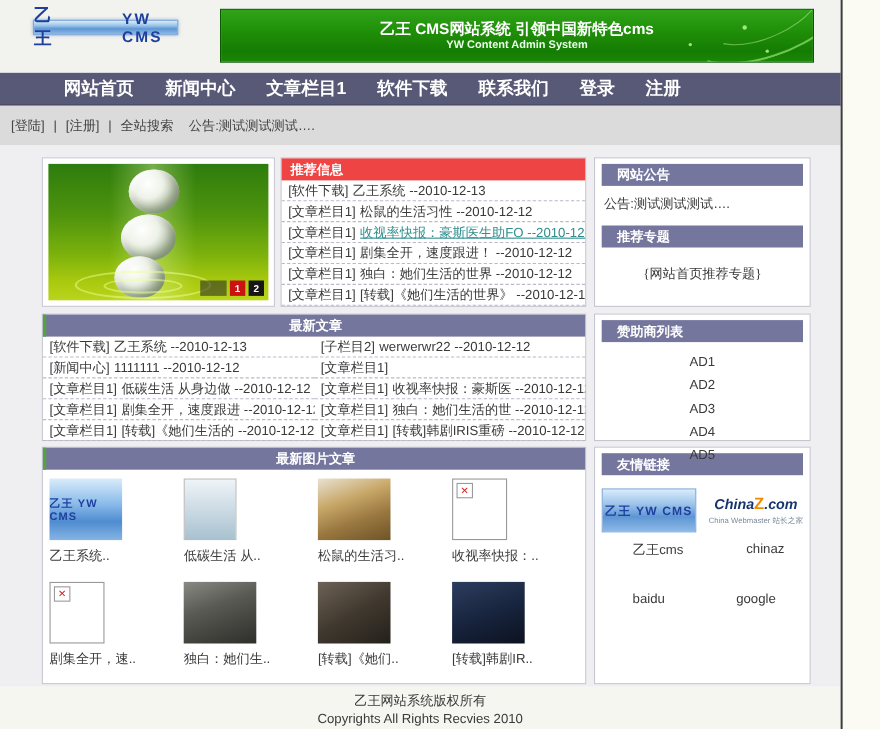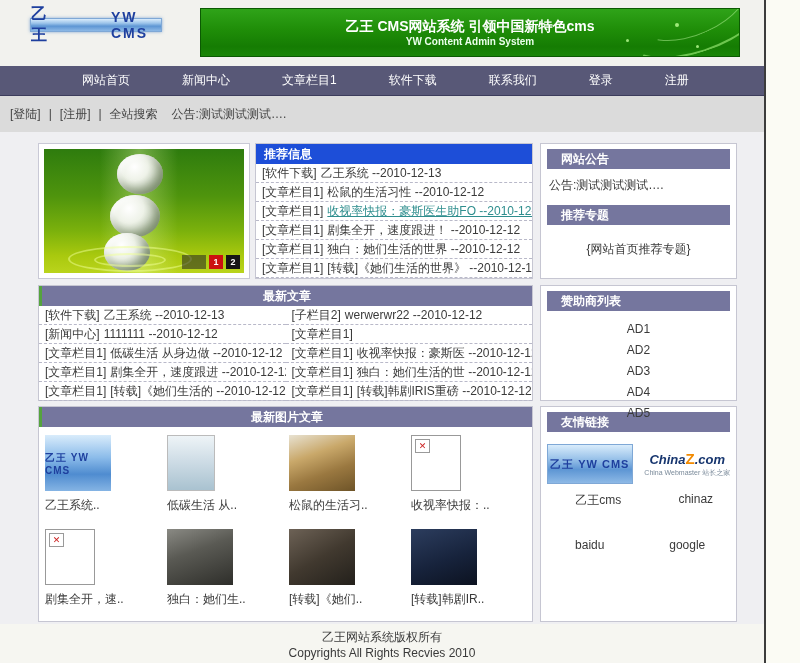--- a/index.html
+++ b/index.html
@@ -28,37 +28,37 @@
     transform:rotate(-18deg); border-top-color:transparent; border-left-color:transparent; }
   .banner .swoosh2 { position:absolute; right:-14px; top:-38px; width:120px; height:64px;
     border:1px solid rgba(200,255,170,.45); border-radius:50%;
     transform:rotate(-24deg); border-top-color:transparent; border-left-color:transparent; }
   .banner .dot { position:absolute; width:4px; height:4px; border-radius:50%;
     background:rgba(190,255,150,.8); }
 
   
   .nav { height:30px; background:#585877; border-bottom:1px solid #3c3c5c;
     display:flex; align-items:center; padding-left:58px; gap:28px; }
-  .nav-item { color:#fff; font-size:12px; font-weight:normal; text-decoration:none; cursor:pointer; white-space:nowrap;margin-left:24px; }
+  .nav-item { color:#fff; font-size:16px; font-weight:bold; text-decoration:none; cursor:pointer; white-space:nowrap; }
 
   
   .topbar { height:36px; background:#dbdbdb; display:flex; align-items:center;
     padding-left:10px; gap:8px; font-size:12px; color:#444; }
   .topbar a { color:#444; text-decoration:none; cursor:pointer; }
   .topbar .notice { margin-left:6px; }
 
   
   .main { display:flex; gap:7px; padding:11px 0 0 38px; height:492px; background:#efeff2; }
   .col-left { width:495px; }
   .col-side { width:197px; }
   .box { background:#fff; border:1px solid #c6c6d2; }
 
   .panel-header { height:20px; line-height:20px; font-size:12px; font-weight:bold; color:#fff; }
   .ph-dark { background:#75769e; text-align:center; border-left:3px solid #55a33e; }
-  .ph-light { background:#1d4ed8; text-align:left; padding-left:8px; }
+  .ph-light { background:#ef4444; text-align:left; padding-left:8px; }
   .ph-side { background:#75769e; text-align:left; padding-left:14px; margin:5px 6px 0 6px; }
 
   .row-top { display:flex; gap:5px; }
 
   
   .slider-box { width:212px; height:136px; padding:5px; background:#fff; border:1px solid #c9c9d6; }
   .slider-img { position:relative; width:100%; height:100%; overflow:hidden;
     background:linear-gradient(180deg,#2e7c0e 0%,#4f940d 38%,#7bb10c 66%,#a9c90e 86%,#bad41c 100%); }
   .beam { position:absolute; left:56px; top:0; width:78px; height:100%;
     background:linear-gradient(90deg,rgba(255,255,200,0) 0%,rgba(235,255,170,.38) 50%,rgba(255,255,200,0) 100%); }
@@ -109,21 +109,21 @@
   .thumb-label { display:none; }
   .thumb-yw .thumb-label { display:flex; width:100%; height:100%;
     align-items:center; justify-content:center;
     font-size:10px; font-weight:bold; color:#1e3f9e; letter-spacing:1px; }
 
   
   .side-box-a { height:136px; }
   .side-box-b { margin-top:6px; height:116px; }
   .side-box-c { margin-top:5px; height:216px; }
   .side-text { font-size:12px; padding:8px 8px 6px; }
-  .side-center { font-size:12px; text-align:center; padding-top:16px; }
+  .side-center { font-size:12px; text-align:center; padding-top:16px;font-family:Liberation Serif, serif; }
   .ads-list { padding-top:8px; }
   .ad-item { text-align:center; font-size:12px; line-height:21px; cursor:pointer; }
   .links-grid { display:flex; flex-wrap:wrap; padding-top:12px; }
   .link-cell { width:50%; text-align:center; }
   .logo-yw { width:86px; height:40px; margin:0 auto;
     background:linear-gradient(180deg,#d9ecfb 0%,#9cc4ea 35%,#5e96d4 65%,#8db9e6 100%);
     border:1px solid #7fa8d6; display:flex; align-items:center; justify-content:center;
     color:#1e3f9e; font-weight:bold; font-size:11px; letter-spacing:1px; cursor:pointer; }
   .logo-chinaz { width:86px; height:40px; margin:0 auto; background:#fff; cursor:pointer;
     display:flex; flex-direction:column; align-items:center; justify-content:center; }

